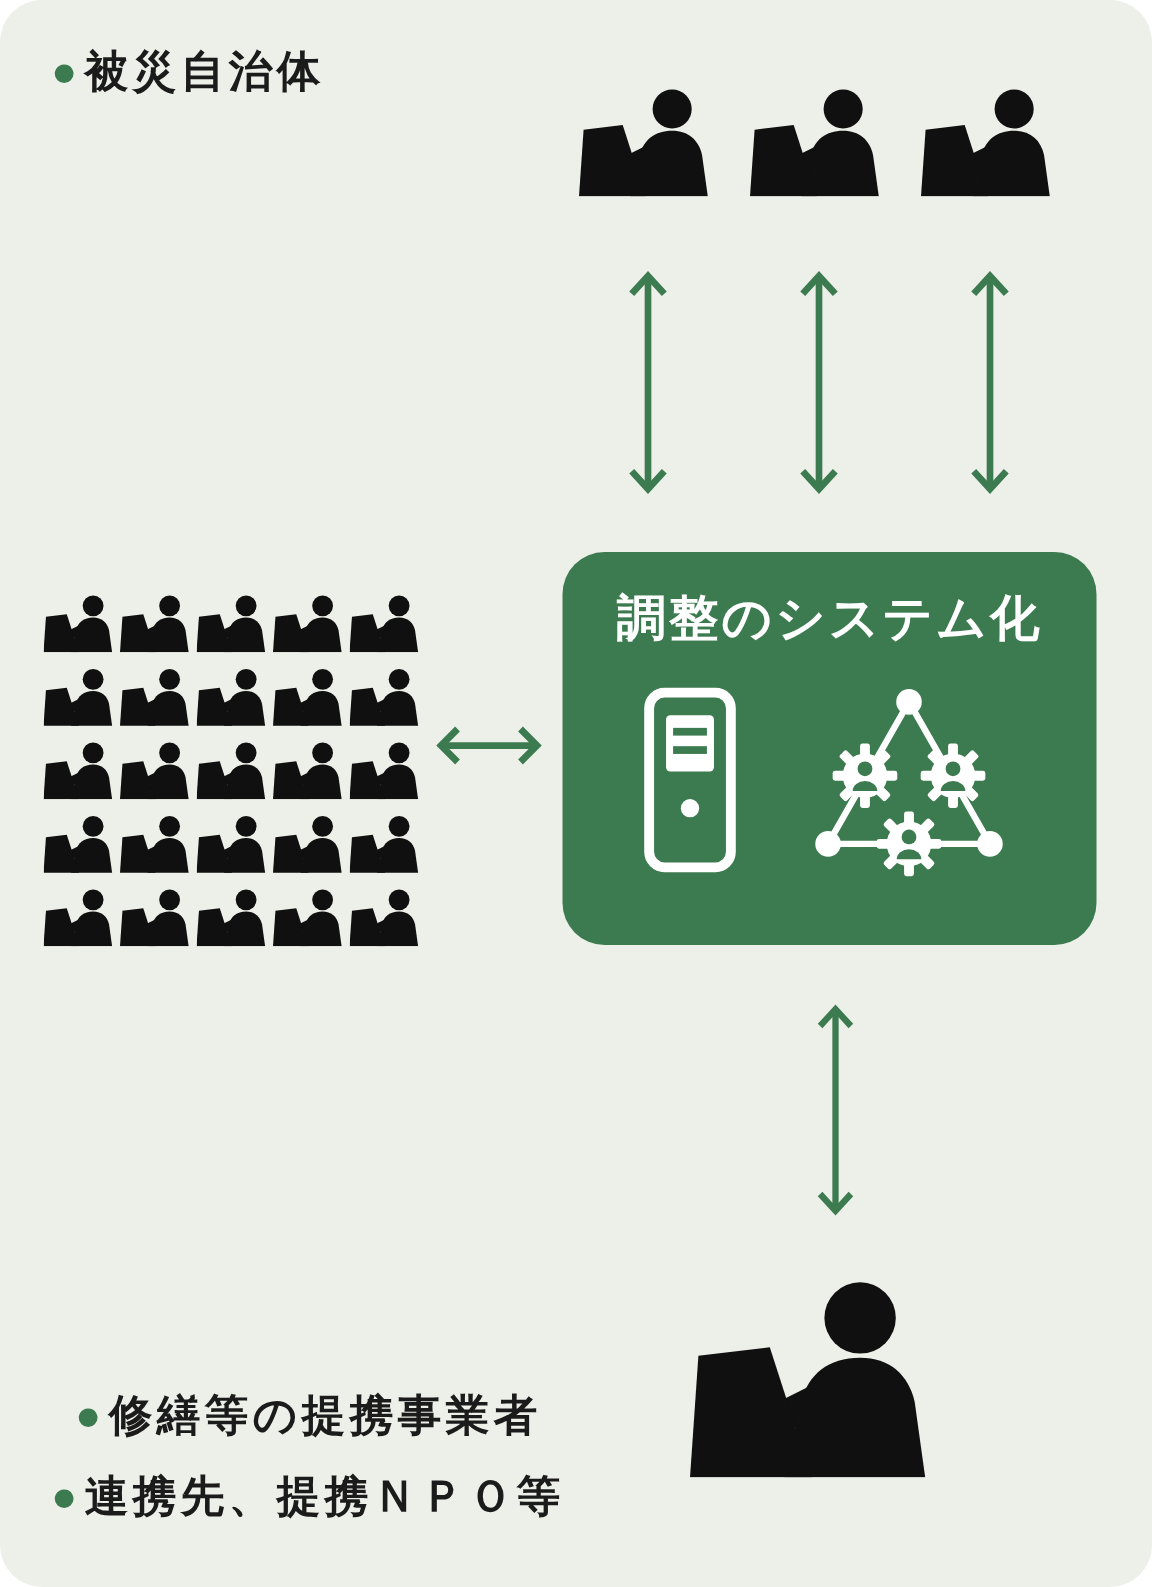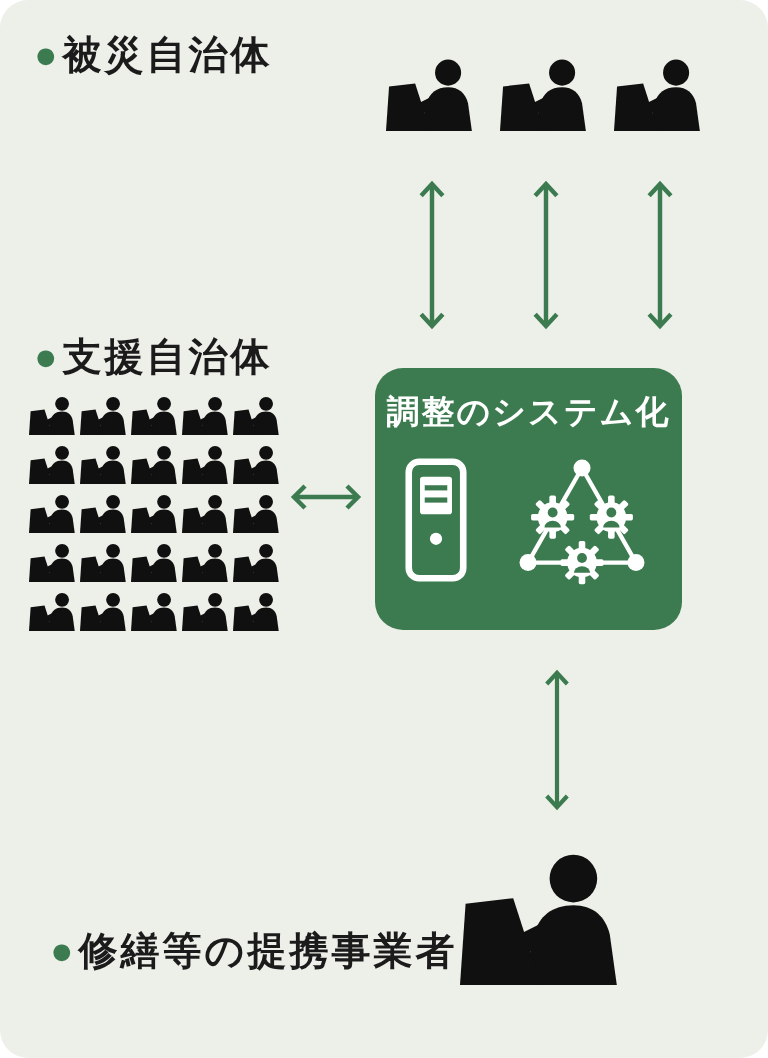--- a/index.html
+++ b/index.html
@@ -18,21 +18,21 @@
   .canvas{
     position:relative;
     width:768px;
     height:1058px;
     background:var(--bg);
     border-radius:28px;
     overflow:hidden;
   }
   .label{
     position:absolute;
-    font-size:39px;
+    font-size:29px;
     font-weight:bold;
     color:var(--text);
     letter-spacing:3px;
     white-space:nowrap;
   }
   .label .bullet{
     color:var(--green);
     margin-right:2px;
   }
   #lbl-affected{left:34px;top:28px;}
@@ -63,21 +63,21 @@
 
   #mid-arrow{
     position:absolute;
     left:289px;top:482px;
     width:74px;height:30px;
   }
 
   .center-box{
     position:absolute;
     left:375px;top:368px;
-    width:307px;height:262px;
+    width:356px;height:262px;
     background:var(--green);
     border-radius:28px;
     font-family:Liberation Mono, monospace;
   }
   .box-title{
     margin-top:22px;
     text-align:center;
     font-size:33px;
     font-weight:bold;
     letter-spacing:2px;
@@ -178,23 +178,20 @@
         <use href="#sym-varrow"></use>
       </svg>
       <svg class="arrow-top">
         <use href="#sym-varrow"></use>
       </svg>
       <svg class="arrow-top">
         <use href="#sym-varrow"></use>
       </svg>
     </div>
 
-  <div class="label" id="lbl-supporting">
-    <span class="bullet">●</span><span>支援自治体</span>
-  </div>
 
   <div id="support-grid">
       <svg class="person-sm">
         <use href="#sym-person"></use>
       </svg>
       <svg class="person-sm">
         <use href="#sym-person"></use>
       </svg>
       <svg class="person-sm">
         <use href="#sym-person"></use>
@@ -297,14 +294,17 @@
       <use href="#sym-varrow"></use>
     </svg>
 
   <svg id="bottom-person" viewBox="0 0 120 95">
       <use href="#sym-person"></use>
     </svg>
 
   <div class="label" id="lbl-partner1">
     <span class="bullet">●</span><span>修繕等の提携事業者</span>
   </div>
+  <div class="label" id="lbl-partner2">
+    <span class="bullet">●</span><span>連携先、提携ＮＰＯ等</span>
+  </div>
 
 </div>
 
 </body></html>

